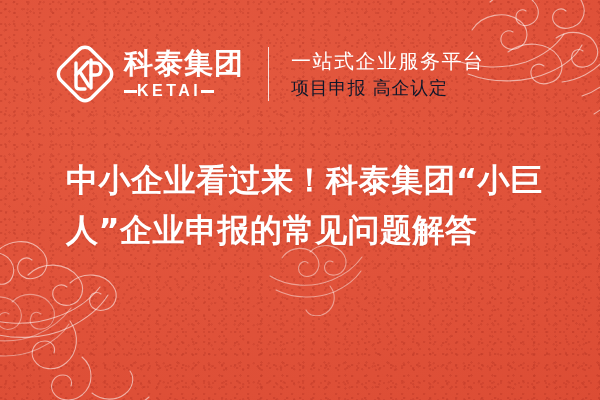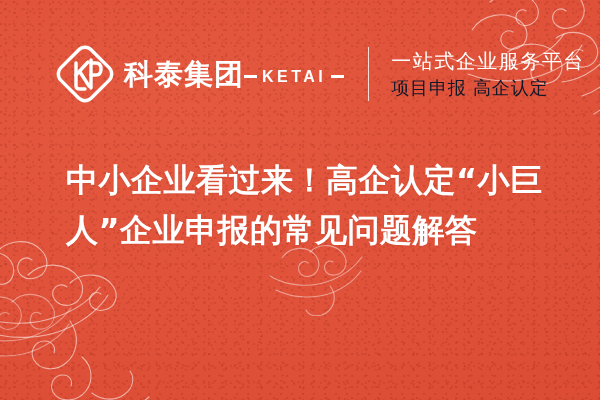--- a/index.html
+++ b/index.html
@@ -68,37 +68,36 @@
     width: 60px;
     height: 60px;
     flex: 0 0 60px;
     position: relative;
   }
   .logo-mark svg { display: block; }
 
   .logo-words {
     margin-left: 9px;
     display: flex;
-    flex-direction: row;
+    flex-direction: column;
     justify-content: center;
   }
   .logo-cn {
     font-size: 29px;
     font-weight: 700;
     color: #ffffff;
     letter-spacing: 1px;
     line-height: 1;
     white-space: nowrap;
     font-family: "DejaVu Sans", "Liberation Sans", sans-serif;
   }
   .logo-en-row {
     margin-top: 5px;
     display: flex;
     align-items: center;
-    gap: 5px;
   }
   .logo-dash {
     display: block;
     width: 13px;
     height: 3px;
     background: #ffffff;
   }
   .logo-en {
     font-size: 16px;
     font-weight: 700;
@@ -242,15 +241,15 @@
 
     <div class="divider"></div>
 
     <div class="tagline">
       <div class="tagline-main">一站式企业服务平台</div>
       <div class="tagline-sub">项目申报 高企认定</div>
     </div>
 
   </div>
 
-  <div class="headline">中小企业看过来！高企认定“小巨人”企业申报的常见问题解答</div>
+  <div class="headline">中小企业看过来！科泰集团“小巨人”企业申报的常见问题解答</div>
 
 </div>
 
 </body></html>

